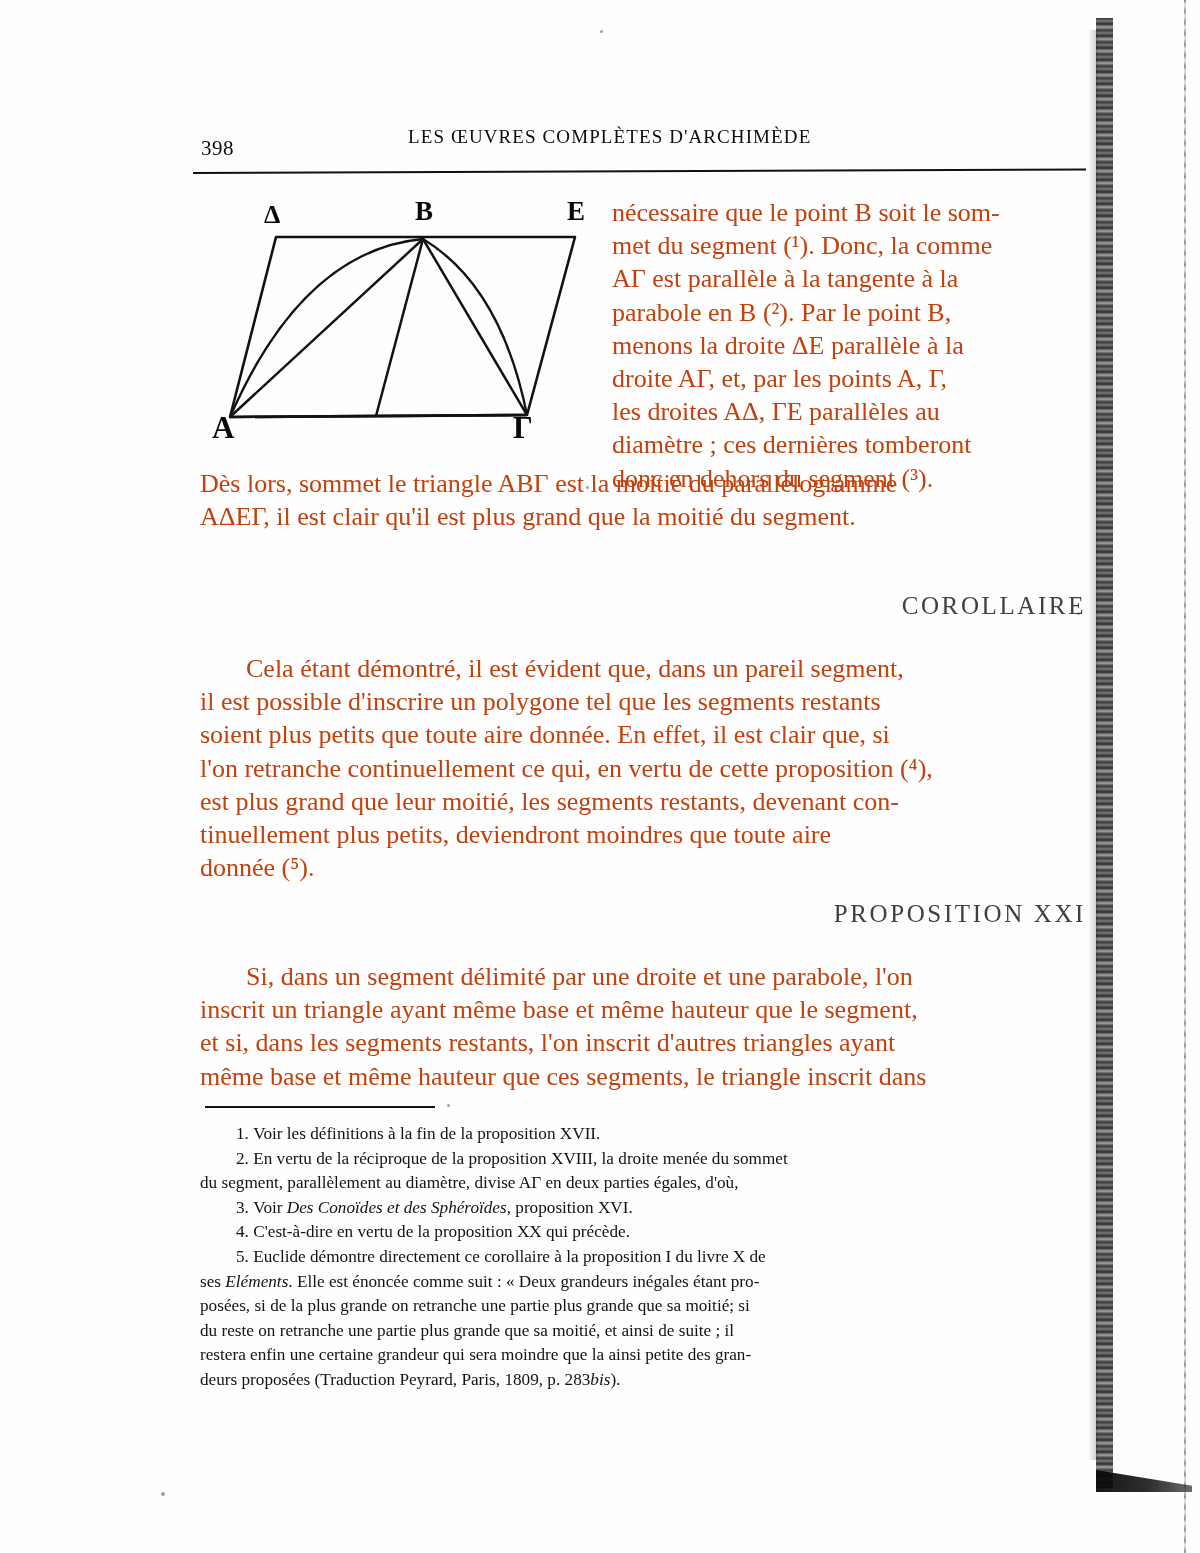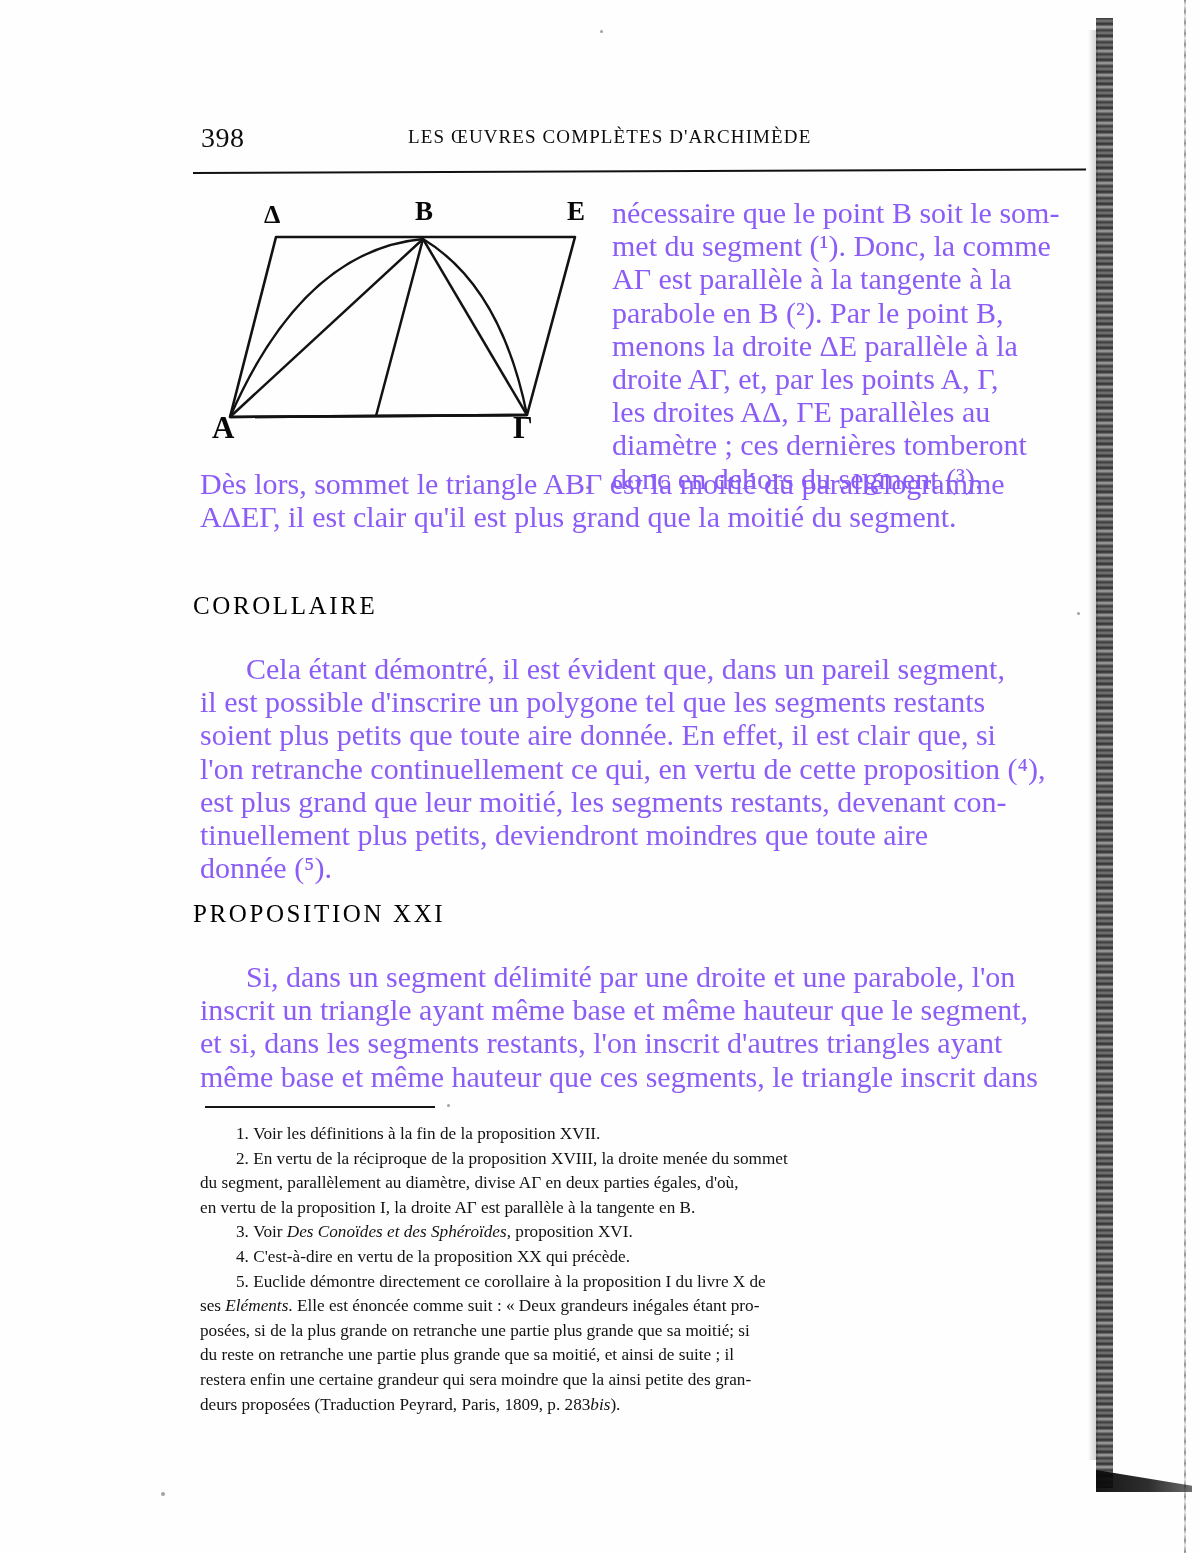--- a/index.html
+++ b/index.html
@@ -29,22 +29,22 @@
   #running-head {
     position: absolute;
     left: 193px;
     top: 120px;
     width: 893px;
     height: 40px;
   }
   #folio {
     position: absolute;
     left: 8px;
-    top: 2px;
-    font-size: 28px;
+    top: 16px;
+    font-size: 21px;
     letter-spacing: 0.5px;
     font-family: "Liberation Serif", "DejaVu Serif", serif;
   }
   #head-title {
     position: absolute;
     left: 215px;
     top: 6px;
     font-size: 19px;
     letter-spacing: 1.1px;
     font-variant: small-caps;
@@ -81,48 +81,48 @@
   }
   #lbl-delta { left: 68px;  top: 12px;  font-size: 26px; }
   #lbl-B     { left: 219px; top: 8px;   font-size: 27px; }
   #lbl-E     { left: 371px; top: 8px;   font-size: 27px; }
   #lbl-A     { left: 16px;  top: 222px; font-size: 31px; }
   #lbl-gamma { left: 317px; top: 222px; font-size: 31px; }
 
   
   .body-par {
     position: absolute;
-    font-size: 30px;
+    font-size: 26px;
     line-height: 33.2px;
     text-align: justify;
     text-justify: inter-word;
-    color: #8b5cf6;
+    color: #c2410c;
   }
   #par-wrap-right {
     left: 612px;
     top: 196px;
     width: 474px;
   }
   #par-wrap-right .ln { display: block; white-space: nowrap; }
   #par-below {
     left: 200px;
     top: 467px;
     width: 886px;
   }
   #par-below .ln { display: block; white-space: nowrap; }
 
   
   .section-head {
     position: absolute;
     width: 893px;
     left: 193px;
-    text-align: left;
+    text-align: right;
     font-size: 25px;
     letter-spacing: 2.6px;
-    color: #000000;
+    color: #404040;
   }
   #head-corollaire { top: 592px; }
   #head-proposition { top: 900px; }
 
   #par-corollaire {
     left: 200px;
     top: 652px;
     width: 886px;
   }
   #par-corollaire .ln { display: block; white-space: nowrap; }
@@ -279,21 +279,20 @@
     <span class="ln">même base et même hauteur que ces segments, le triangle inscrit dans</span>
   </div>
 
   <div id="fn-rule"></div>
   <div id="footnotes">
 
     <span class="fn-line"><span class="fn-indent"></span><span>1.</span>&nbsp;<span>Voir les définitions à la fin de la proposition XVII.</span></span>
 
     <span class="fn-line"><span class="fn-indent"></span><span>2.</span>&nbsp;<span>En vertu de la réciproque de la proposition XVIII, la droite menée du sommet</span></span>
     <span class="fn-line">du segment, parallèlement au diamètre, divise AΓ en deux parties égales, d'où,</span>
-    <span class="fn-line">en vertu de la proposition I, la droite AΓ est parallèle à la tangente en B.</span>
 
     <span class="fn-line"><span class="fn-indent"></span><span>3.</span>&nbsp;Voir <i>Des Conoïdes et des Sphéroïdes</i>, proposition XVI.</span>
 
     <span class="fn-line"><span class="fn-indent"></span><span>4.</span>&nbsp;<span>C'est-à-dire en vertu de la proposition XX qui précède.</span></span>
 
     <span class="fn-line"><span class="fn-indent"></span><span>5.</span>&nbsp;<span>Euclide démontre directement ce corollaire à la proposition I du livre X de</span></span>
     <span class="fn-line">ses <i>Eléments</i>. Elle est énoncée comme suit : « Deux grandeurs inégales étant pro-</span>
     <span class="fn-line">posées, si de la plus grande on retranche une partie plus grande que sa moitié; si</span>
     <span class="fn-line">du reste on retranche une partie plus grande que sa moitié, et ainsi de suite ; il</span>
     <span class="fn-line">restera enfin une certaine grandeur qui sera moindre que la ainsi petite des gran-</span>

